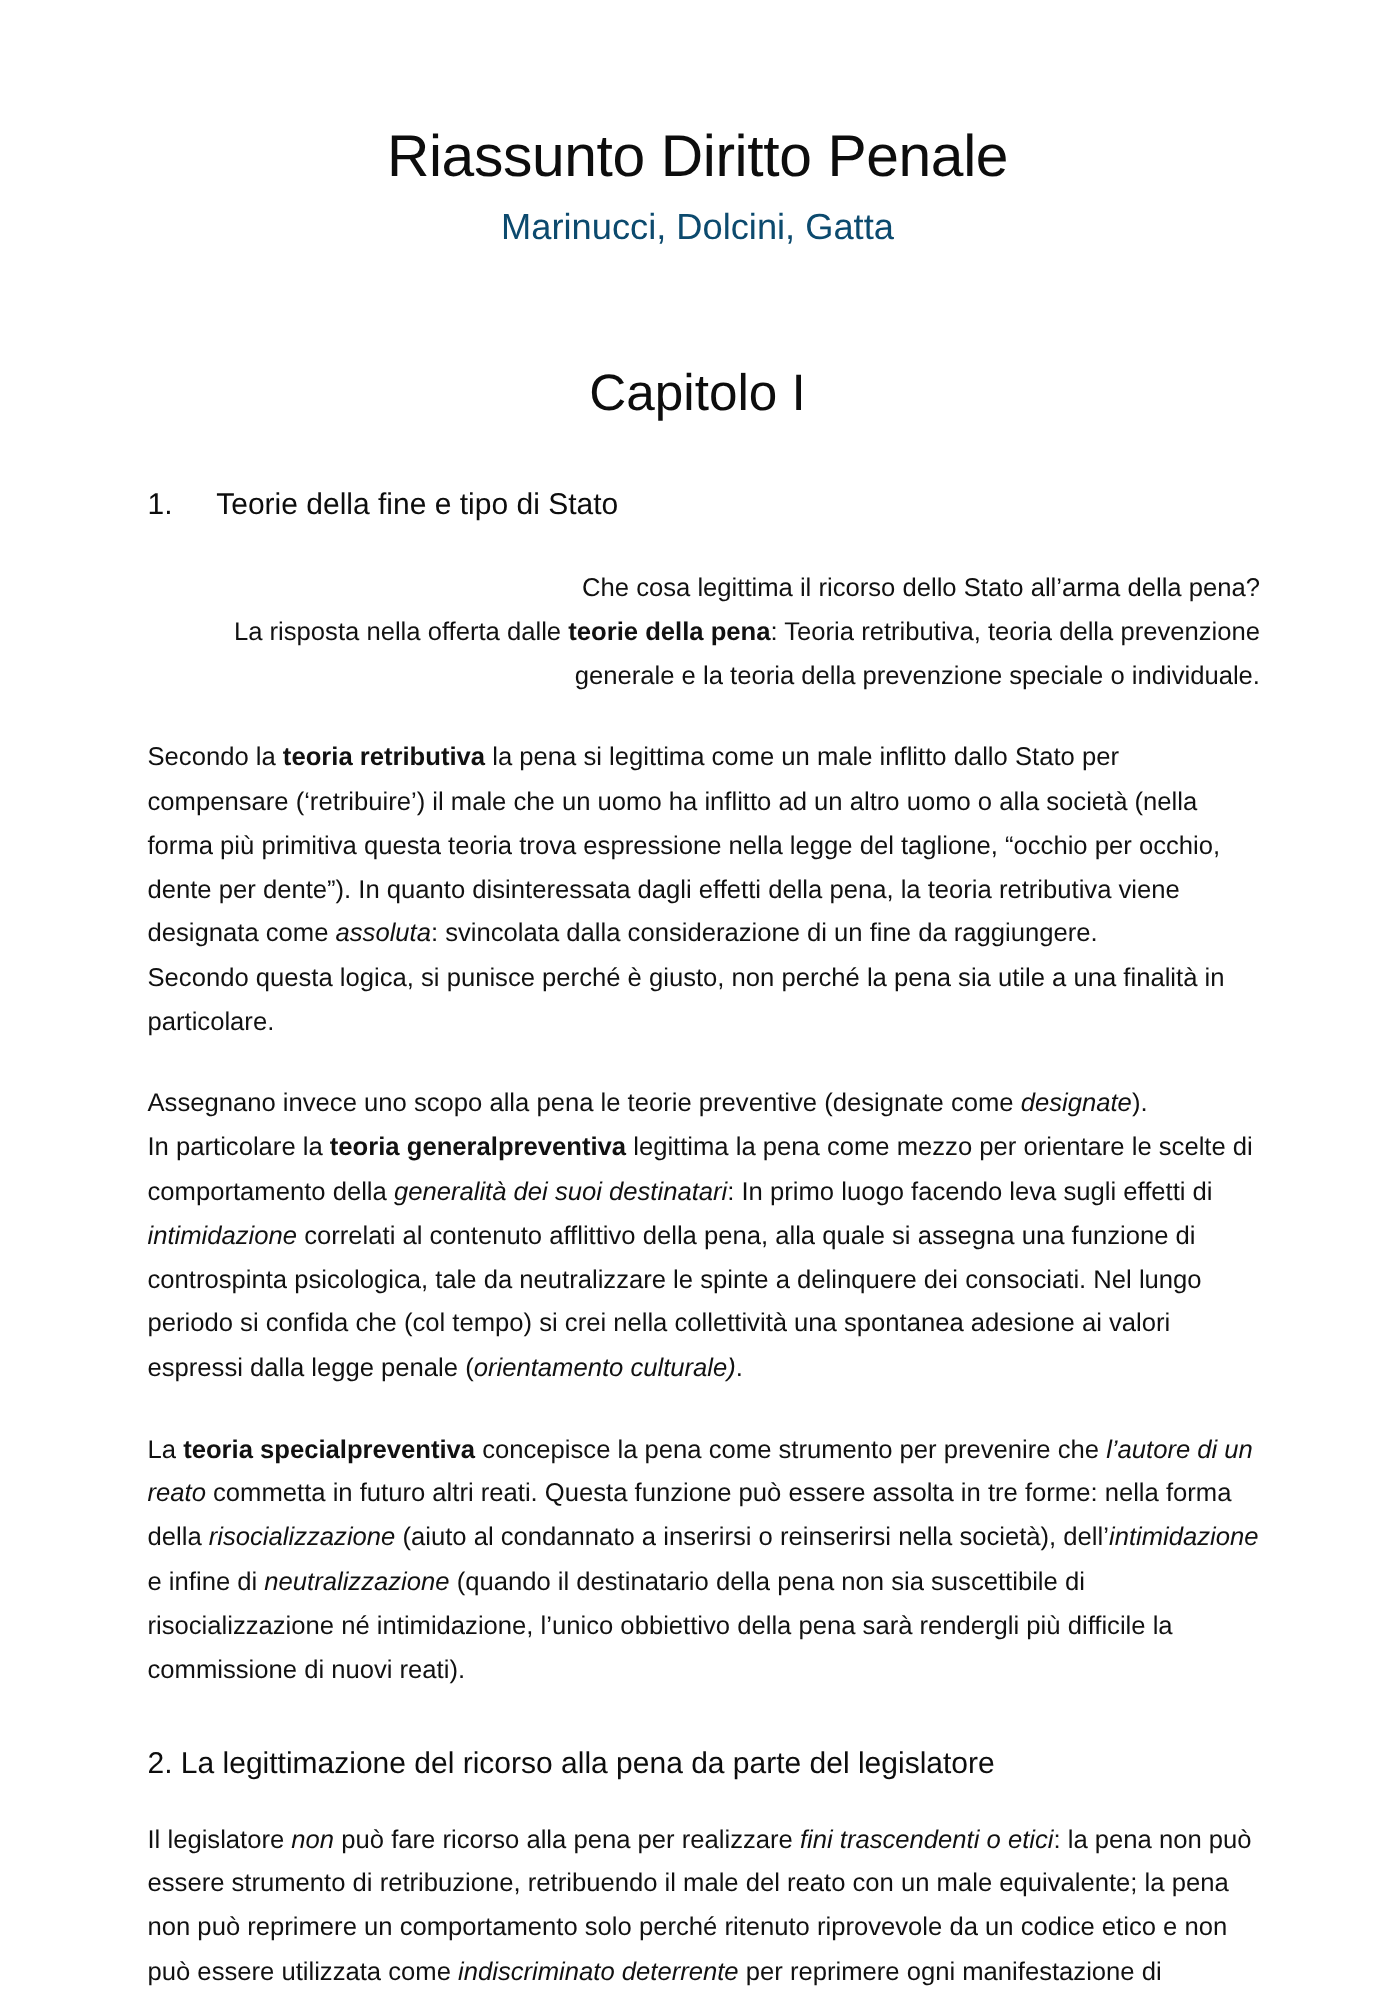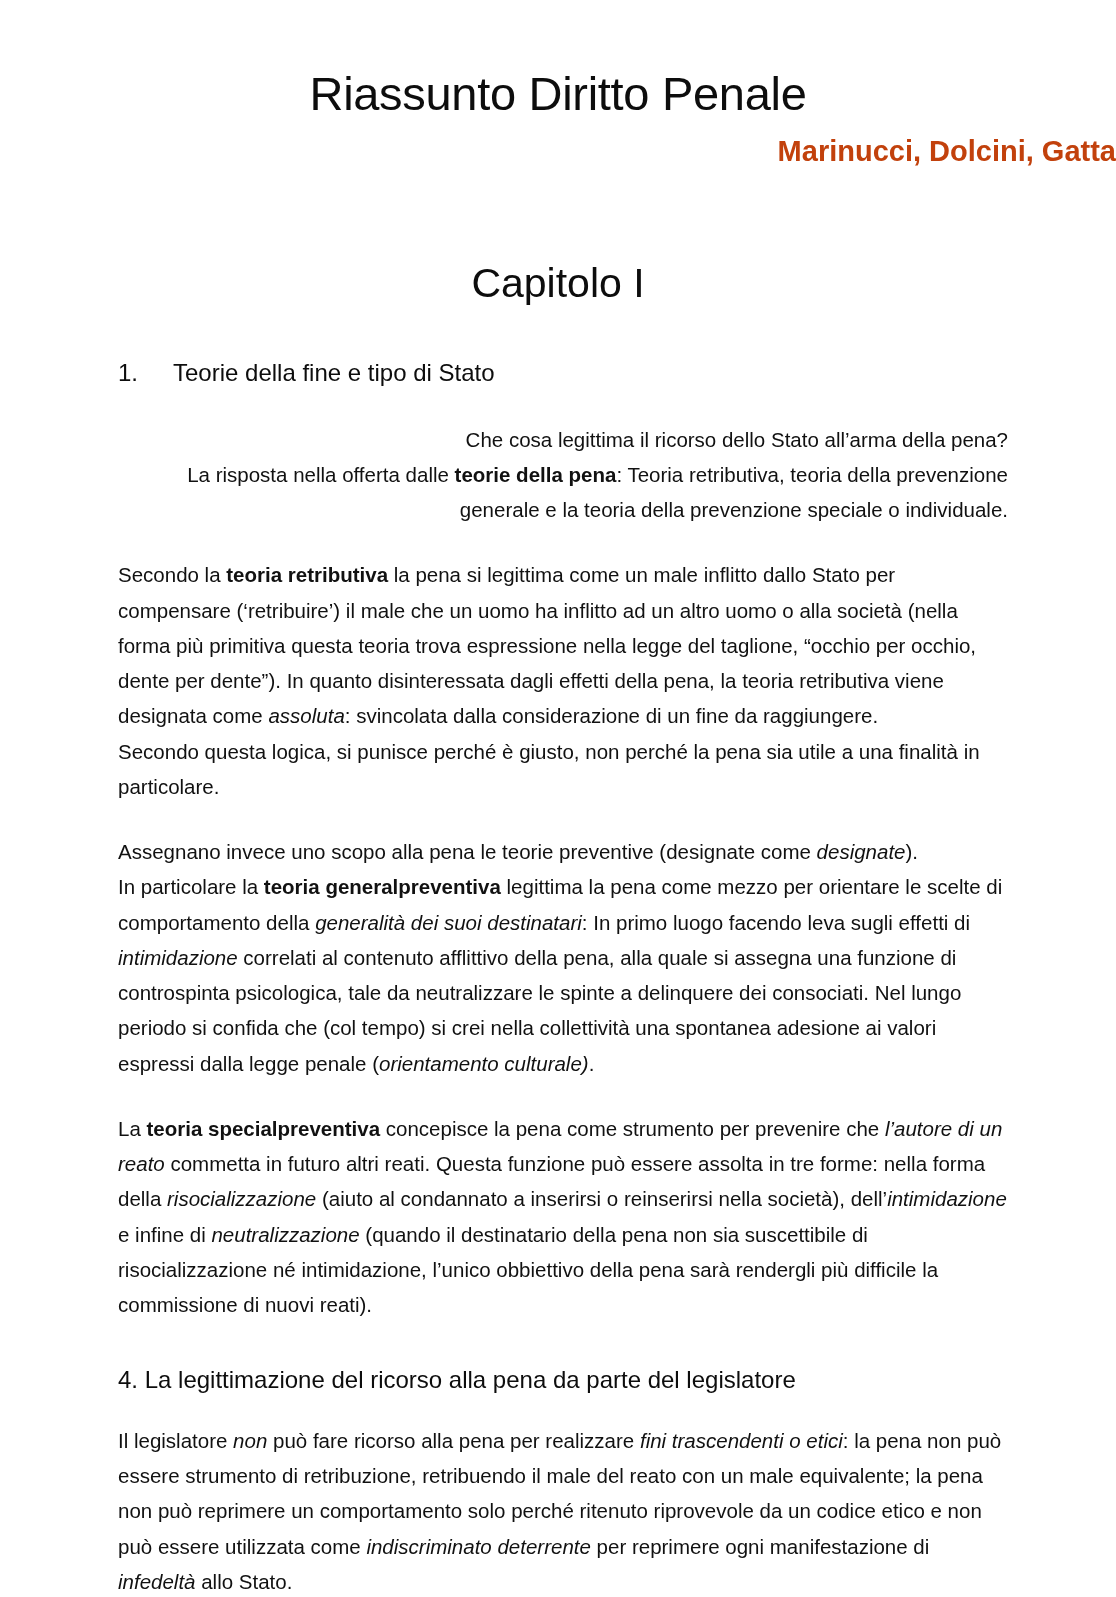--- a/index.html
+++ b/index.html
@@ -24,32 +24,32 @@
     overflow: hidden;
   }
 
   
   .doc-title {
     text-align: center;
     font-size: 47px;
     font-weight: 400;
     letter-spacing: -0.3px;
     margin: 0;
-    padding-top: 65px;
+    padding-top: 96px;
     line-height: 1.22;
     color: #0d0d0d;
   }
   .doc-subtitle {
-    text-align: right;
+    text-align: center;
     font-size: 29px;
-    font-weight: 700;
+    font-weight: 400;
     margin: 0;
     padding-top: 11px;
     line-height: 1.3;
-    color: #c2410c;
+    color: #0c4a6e;
   }
 
   
   .chapter-title {
     text-align: center;
     font-size: 41px;
     font-weight: 400;
     margin: 0;
     padding-top: 86px;
     line-height: 1.3;
@@ -149,21 +149,21 @@
 
     <p class="para gap-lg">
       <span>Assegnano invece uno scopo alla pena le teorie preventive (designate come </span><i>designate</i><span>).</span><br>
       <span>In particolare la </span><b>teoria generalpreventiva</b><span> legittima la pena come mezzo per orientare le scelte di comportamento della </span><i>generalità dei suoi destinatari</i><span>: In primo luogo facendo leva sugli effetti di </span><i>intimidazione</i><span> correlati al contenuto afflittivo della pena, alla quale si assegna una funzione di controspinta psicologica, tale da neutralizzare le spinte a delinquere dei consociati. Nel lungo periodo si confida che (col tempo) si crei nella collettività una spontanea adesione ai valori espressi dalla legge penale (</span><i>orientamento culturale)</i><span>.</span>
     </p>
 
     <p class="para gap-lg">
       <span>La </span><b>teoria specialpreventiva</b><span> concepisce la pena come strumento per prevenire che </span><i>l’autore di un reato</i><span> commetta in futuro altri reati. Questa funzione può essere assolta in tre forme: nella forma della </span><i>risocializzazione</i><span> (aiuto al condannato a inserirsi o reinserirsi nella società), dell’</span><i>intimidazione</i><span> e infine di </span><i>neutralizzazione</i><span> (quando il destinatario della pena non sia suscettibile di risocializzazione né intimidazione, l’unico obbiettivo della pena sarà rendergli più difficile la commissione di nuovi reati).</span>
     </p>
 
-    <h3 class="section-heading">4. La legittimazione del ricorso alla pena da parte del legislatore</h3>
+    <h3 class="section-heading">2. La legittimazione del ricorso alla pena da parte del legislatore</h3>
 
     <p class="para gap-md">
       <span>Il legislatore </span><i>non</i><span> può fare ricorso alla pena per realizzare </span><i>fini trascendenti o etici</i><span>: la pena non può essere strumento di retribuzione, retribuendo il male del reato con un male equivalente; la pena non può reprimere un comportamento solo perché ritenuto riprovevole da un codice etico e non può essere utilizzata come </span><i>indiscriminato deterrente</i><span> per reprimere ogni manifestazione di </span><i>infedeltà</i><span> allo Stato.</span><br>
       
     </p>
 
   </div>
 
 
 </div>

